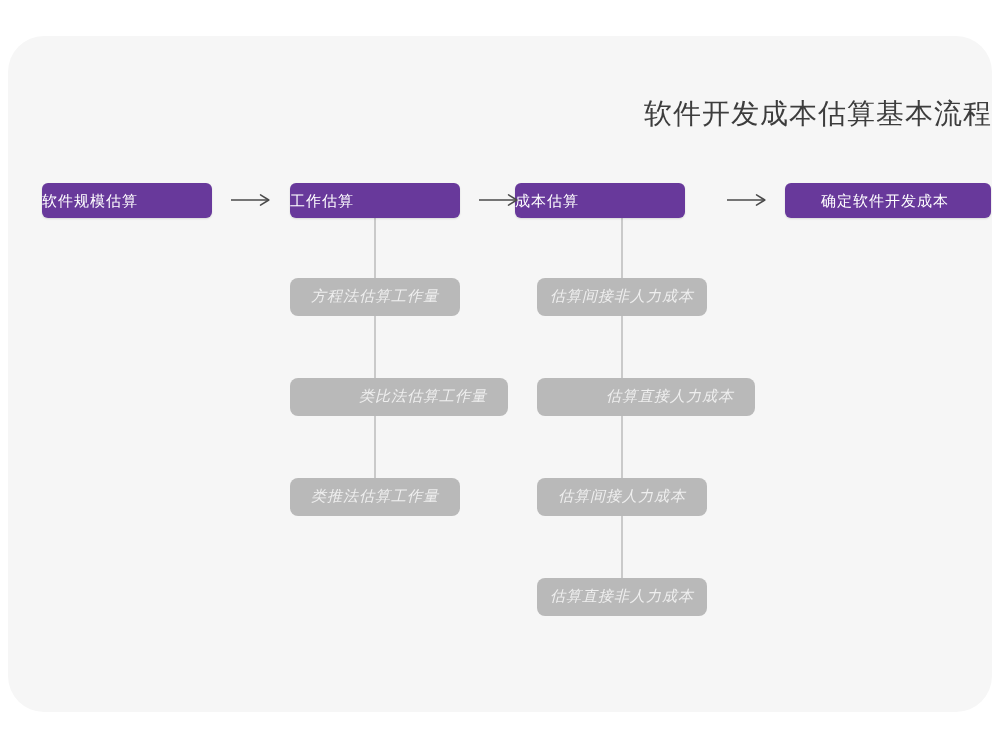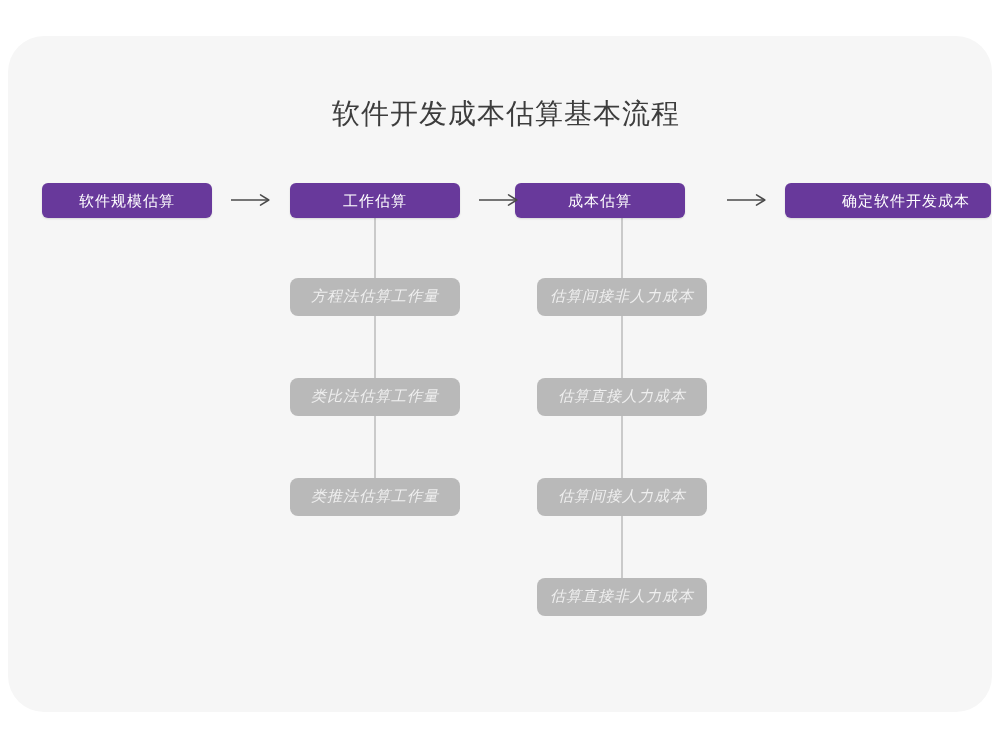--- a/index.html
+++ b/index.html
@@ -21,39 +21,38 @@
   }
   .panel{
     position:absolute;
     left:8px;top:36px;
     width:984px;height:676px;
     background:var(--panel);
     border-radius:36px;
   }
   .title{
     position:absolute;
-    top:59px;left:6px;
+    top:59px;left:0;
     width:100%;
     margin:0;
-    text-align:center;
+    text-align:right;
     font-size:28px;
     font-weight:400;
     letter-spacing:1px;
     color:var(--title-color);
   }
   .stage{
     position:absolute;
     top:147px;
     width:170px;height:35px;
     line-height:35px;
     background:var(--accent);
     border-radius:6px;
     color:#ffffff;
     font-size:15px;
-    text-align:center;
     letter-spacing:1px;
     box-shadow:0 1px 2px rgba(0,0,0,0.12);
   }
   .stage-1{left:34px;}
   .stage-2{left:282px;}
   .stage-3{left:507px;}
   .stage-4{left:777px;padding-left:36px;}
   .arrow{
     position:absolute;
     top:156px;
@@ -77,21 +76,21 @@
     border-radius:8px;
     color:var(--subtext);
     font-size:15px;
     text-align:center;
     letter-spacing:1px;
     font-style:italic;
   }
   .col-work{left:282px;}
   .col-cost{left:529px;}
   .row-1{top:242px;}
-  .row-2{top:342px;}
+  .row-2{top:342px;padding-left:48px;}
   .row-3{top:442px;}
   .row-4{top:542px;}
 </style>
 </head>
 <body>
 
 <div class="panel">
 
   <h1 class="title">软件开发成本估算基本流程</h1>
 

